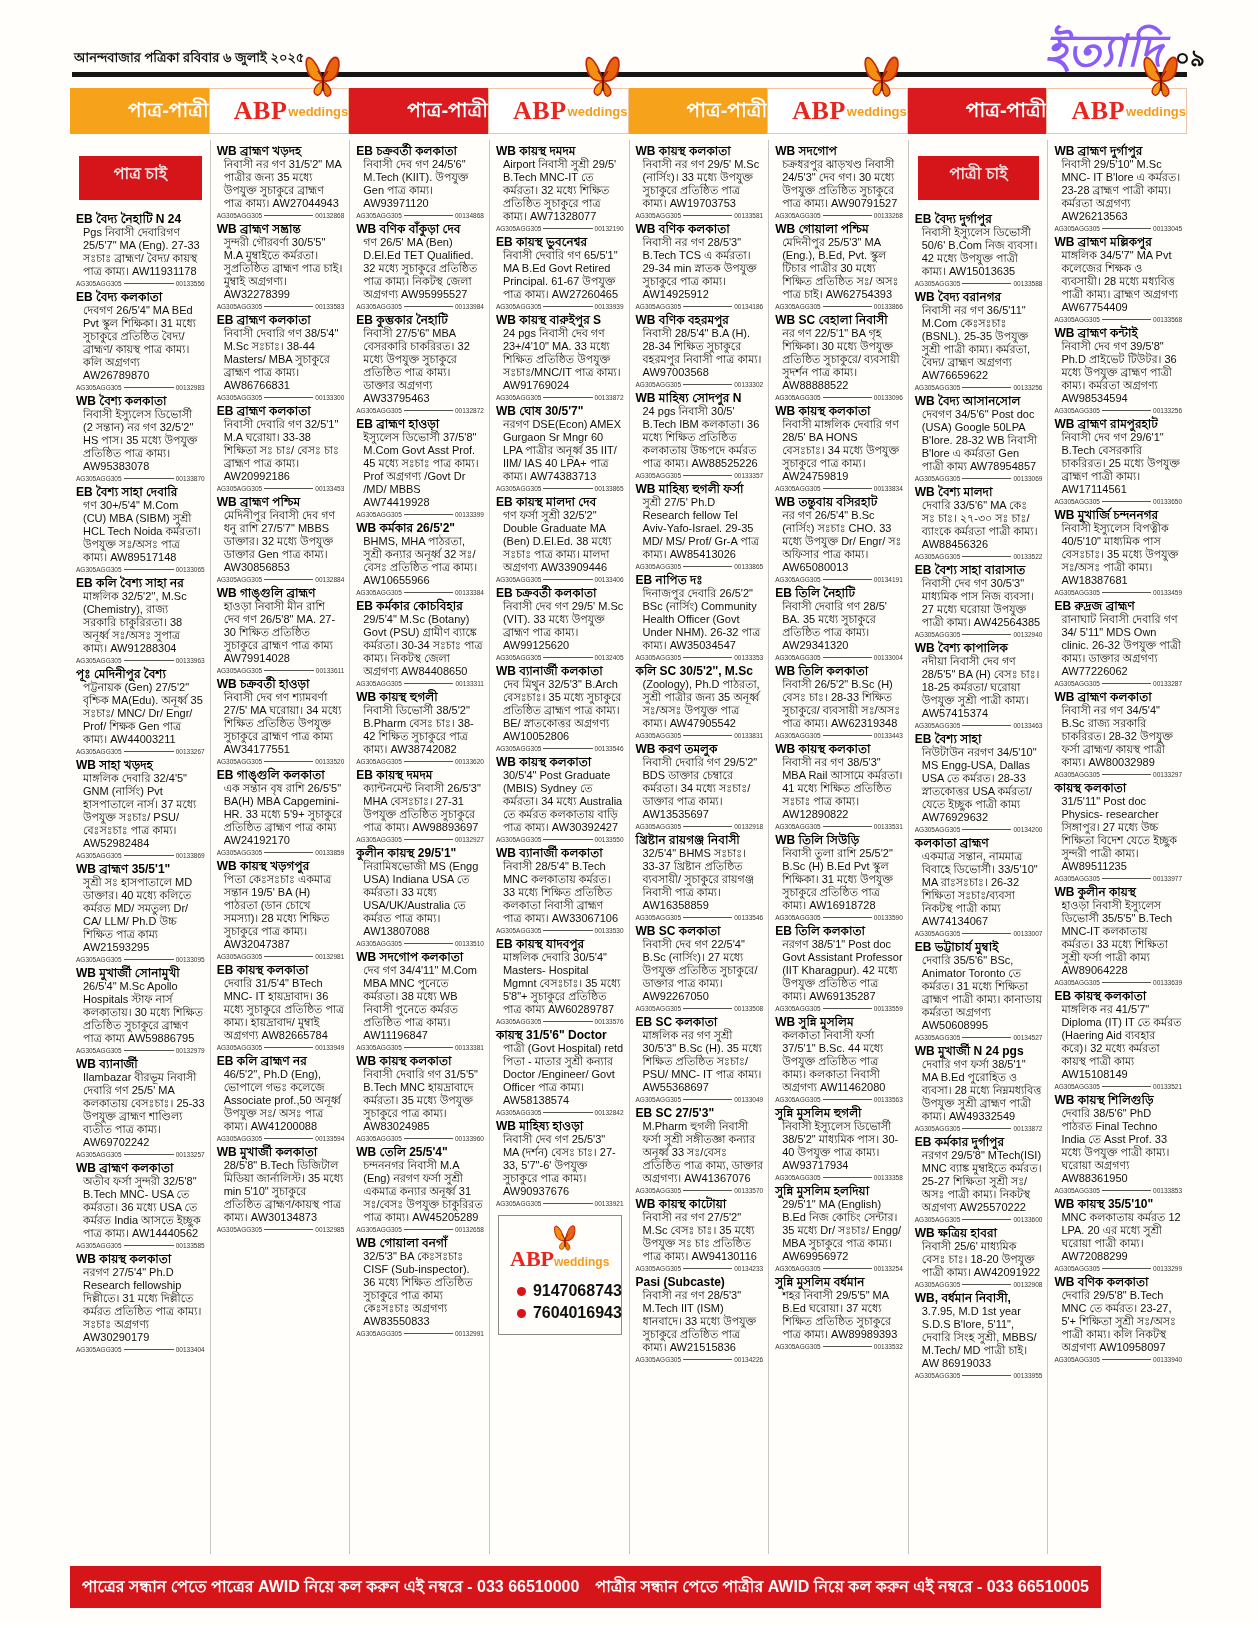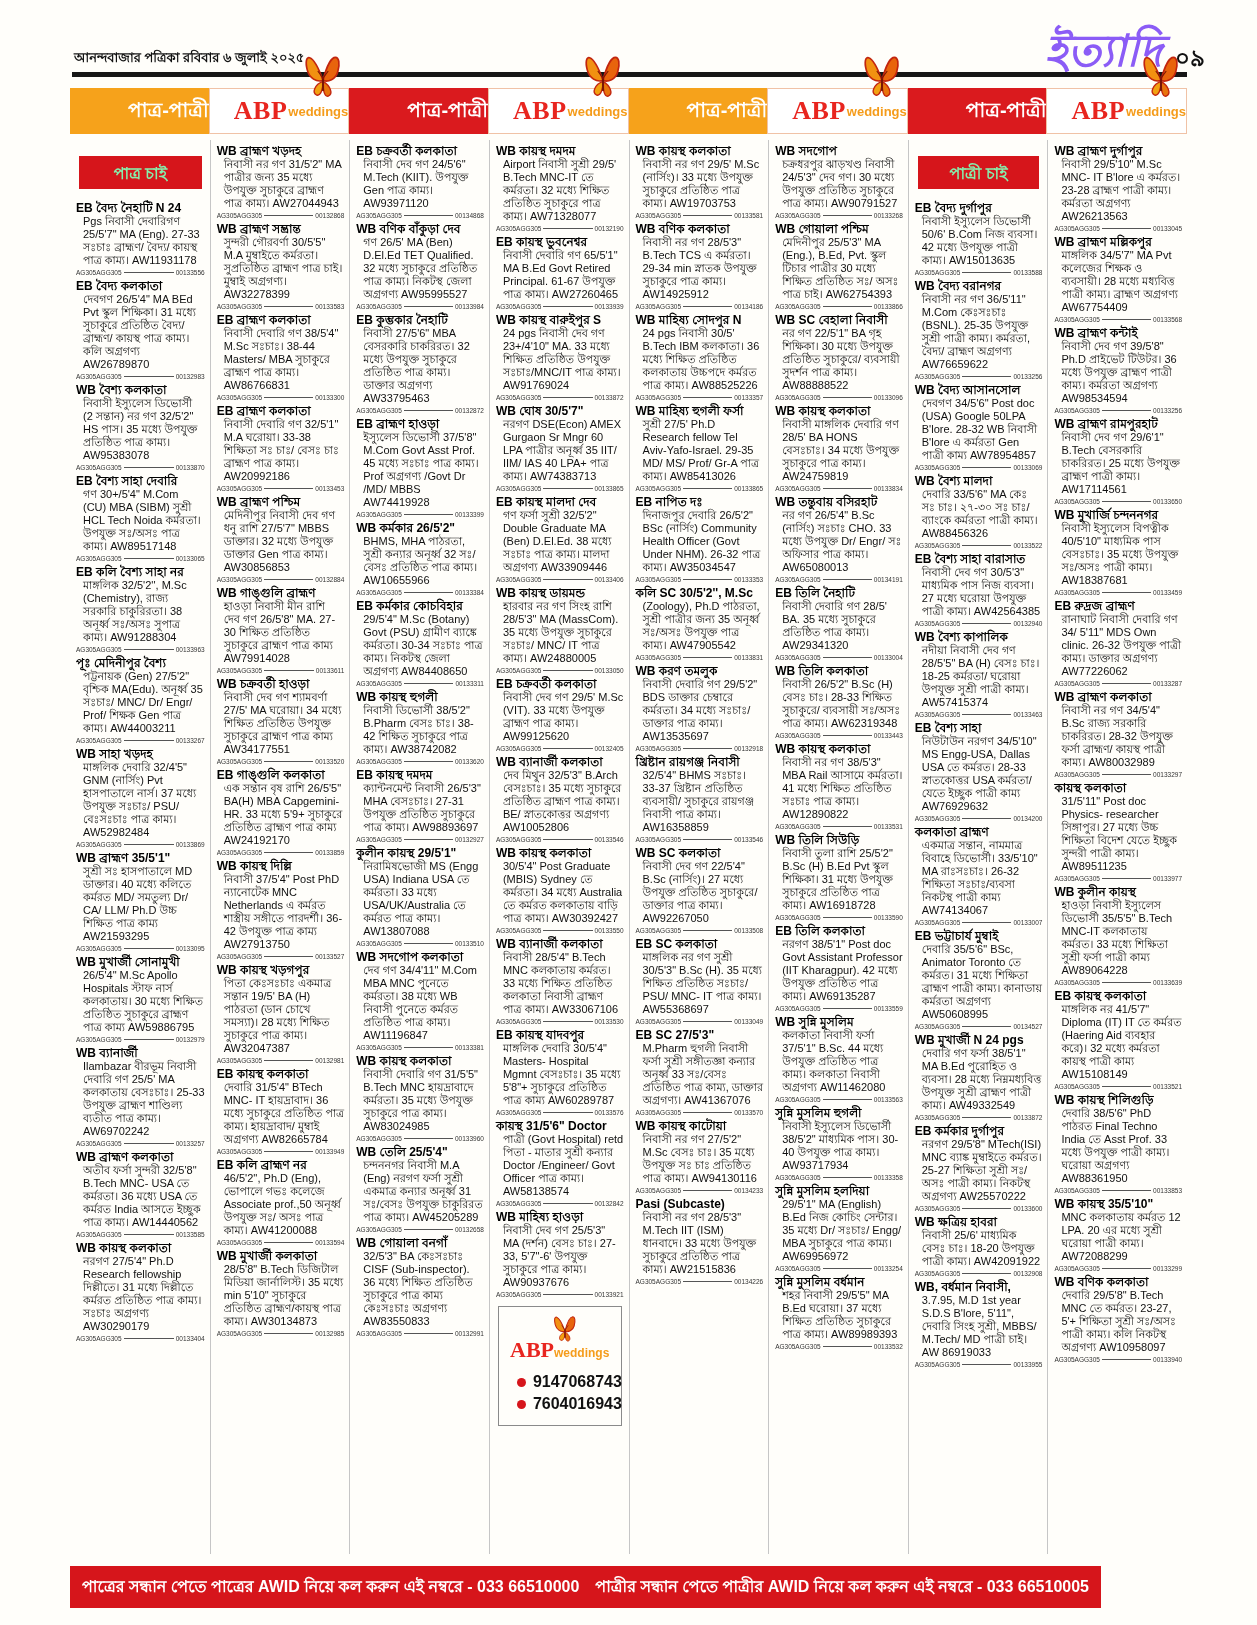--- a/index.html
+++ b/index.html
@@ -18,22 +18,22 @@
   .box.red{background:#da1a1e;}
   .box .taglabel{color:#fff;font-weight:bold;font-size:20px;}
   .box.brand{background:#fff;border:1px solid #f0c2a6;}
   .brand-abp{font-family:"Liberation Serif",serif;font-weight:bold;font-size:26px;color:#e8251f;letter-spacing:.5px;}
   .brand-wed{font-size:13px;color:#f59c1b;font-weight:bold;margin-left:1px;}
   .butterfly{position:absolute;right:4px;top:-46px;width:42px;height:58px;z-index:3;}
   
   .cols{position:absolute;left:70px;top:140px;width:1117px;height:1414px;display:flex;}
   .col{width:12.5%;box-sizing:border-box;padding:4px 5px 0 6px;overflow:hidden;border-left:1px solid #c6c6c6;}
   .col:first-child{border-left:none;}
-  .colheader{background:#d6151b;color:#86efac;font-weight:bold;font-size:16px;text-align:center;
-        padding:5px 0 1px;margin:12px 3px 12px;}
+  .colheader{background:#d6151b;color:#e5e5e5;font-weight:bold;font-size:16px;text-align:center;
+        padding:5px 0 12px;margin:12px 3px 12px;}
   .ad{margin-bottom:2px;}
   .ad .t{font-weight:bold;font-size:12px;line-height:14px;color:#000;word-wrap:break-word;}
   .ad .b{font-size:11px;line-height:13px;color:#101010;padding-left:7px;word-wrap:break-word;}
   .ad .f{display:flex;align-items:center;font-size:6.5px;color:#333;margin:2px 0 3px;}
   .ad .f .ln{flex:1;border-top:1px solid #555;margin:0 2px;height:0;}
   
   .contact{border:1.5px solid #8a8a8a;margin:8px 2px 0;padding:8px 4px 10px;text-align:center;position:relative;}
   .contact .cbrand{display:block;margin-bottom:8px;position:relative;}
   .contact .butterfly2{position:absolute;left:50%;top:-6px;margin-left:-10px;width:30px;height:34px;}
   .contact .num{display:flex;align-items:center;justify-content:flex-start;gap:7px;font-size:16px;
@@ -300,29 +300,20 @@
         <div class="ad">
           <div class="t">EB গাঙ্গুলি কলকাতা</div>
           <div class="b">এক সন্তান বৃষ রাশি 26/5'5" BA(H) MBA Capgemini- HR. 33 মধ্যে 5'9+ সুচাকুরে প্রতিষ্ঠিত ব্রাহ্মণ পাত্র কাম্য AW24192170</div>
           <div class="f">
             <span class="ag">AG305AGG305</span>
             <span class="ln"></span>
             <span class="cd">00133859</span>
           </div>
         </div>
         <div class="ad">
-          <div class="t">WB কায়স্থ দিল্লি</div>
-          <div class="b">নিবাসী 37/5'4" Post PhD ন্যানোটেক MNC Netherlands এ কর্মরত শাস্ত্রীয় সঙ্গীতে পারদর্শী। 36-42 উপযুক্ত পাত্র কাম্য AW27913750</div>
-          <div class="f">
-            <span class="ag">AG305AGG305</span>
-            <span class="ln"></span>
-            <span class="cd">00133527</span>
-          </div>
-        </div>
-        <div class="ad">
           <div class="t">WB কায়স্থ খড়গপুর</div>
           <div class="b">পিতা কেঃসঃচাঃ একমাত্র সন্তান 19/5' BA (H) পাঠরতা (ডান চোখে সমস্যা)। 28 মধ্যে শিক্ষিত সুচাকুরে পাত্র কাম্য। AW32047387</div>
           <div class="f">
             <span class="ag">AG305AGG305</span>
             <span class="ln"></span>
             <span class="cd">00132981</span>
           </div>
         </div>
         <div class="ad">
           <div class="t">EB কায়স্থ কলকাতা</div>
@@ -508,29 +499,20 @@
             <span class="cd">00133865</span>
           </div>
         </div>
         <div class="ad">
           <div class="t">EB কায়স্থ মালদা দেব</div>
           <div class="b">গণ ফর্সা সুশ্রী 32/5'2" Double Graduate MA (Ben) D.El.Ed. 38 মধ্যে সঃচাঃ পাত্র কাম্য। মালদা অগ্রগণ্য AW33909446</div>
           <div class="f">
             <span class="ag">AG305AGG305</span>
             <span class="ln"></span>
             <span class="cd">00133406</span>
-          </div>
-        </div>
-        <div class="ad">
-          <div class="t">WB কায়স্থ ডায়মন্ড</div>
-          <div class="b">হারবার নর গণ সিংহ রাশি 28/5'3" MA (MassCom). 35 মধ্যে উপযুক্ত সুচাকুরে সঃচাঃ/ MNC/ IT পাত্র কাম্য। AW24880005</div>
-          <div class="f">
-            <span class="ag">AG305AGG305</span>
-            <span class="ln"></span>
-            <span class="cd">00133050</span>
           </div>
         </div>
         <div class="ad">
           <div class="t">EB চক্রবর্তী কলকাতা</div>
           <div class="b">নিবাসী দেব গণ 29/5' M.Sc (VIT). 33 মধ্যে উপযুক্ত ব্রাহ্মণ পাত্র কাম্য। AW99125620</div>
           <div class="f">
             <span class="ag">AG305AGG305</span>
             <span class="ln"></span>
             <span class="cd">00132405</span>
           </div>
@@ -622,20 +604,29 @@
         <div class="ad">
           <div class="t">WB বণিক কলকাতা</div>
           <div class="b">নিবাসী নর গণ 28/5'3" B.Tech TCS এ কর্মরতা। 29-34 min স্নাতক উপযুক্ত সুচাকুরে পাত্র কাম্য। AW14925912</div>
           <div class="f">
             <span class="ag">AG305AGG305</span>
             <span class="ln"></span>
             <span class="cd">00134186</span>
           </div>
         </div>
         <div class="ad">
+          <div class="t">WB বণিক বহরমপুর</div>
+          <div class="b">নিবাসী 28/5'4" B.A (H). 28-34 শিক্ষিত সুচাকুরে বহরমপুর নিবাসী পাত্র কাম্য। AW97003568</div>
+          <div class="f">
+            <span class="ag">AG305AGG305</span>
+            <span class="ln"></span>
+            <span class="cd">00133302</span>
+          </div>
+        </div>
+        <div class="ad">
           <div class="t">WB মাহিষ্য সোদপুর N</div>
           <div class="b">24 pgs নিবাসী 30/5' B.Tech IBM কলকাতা। 36 মধ্যে শিক্ষিত প্রতিষ্ঠিত কলকাতায় উচ্চপদে কর্মরত পাত্র কাম্য। AW88525226</div>
           <div class="f">
             <span class="ag">AG305AGG305</span>
             <span class="ln"></span>
             <span class="cd">00133357</span>
           </div>
         </div>
         <div class="ad">
           <div class="t">WB মাহিষ্য হুগলী ফর্সা</div>

